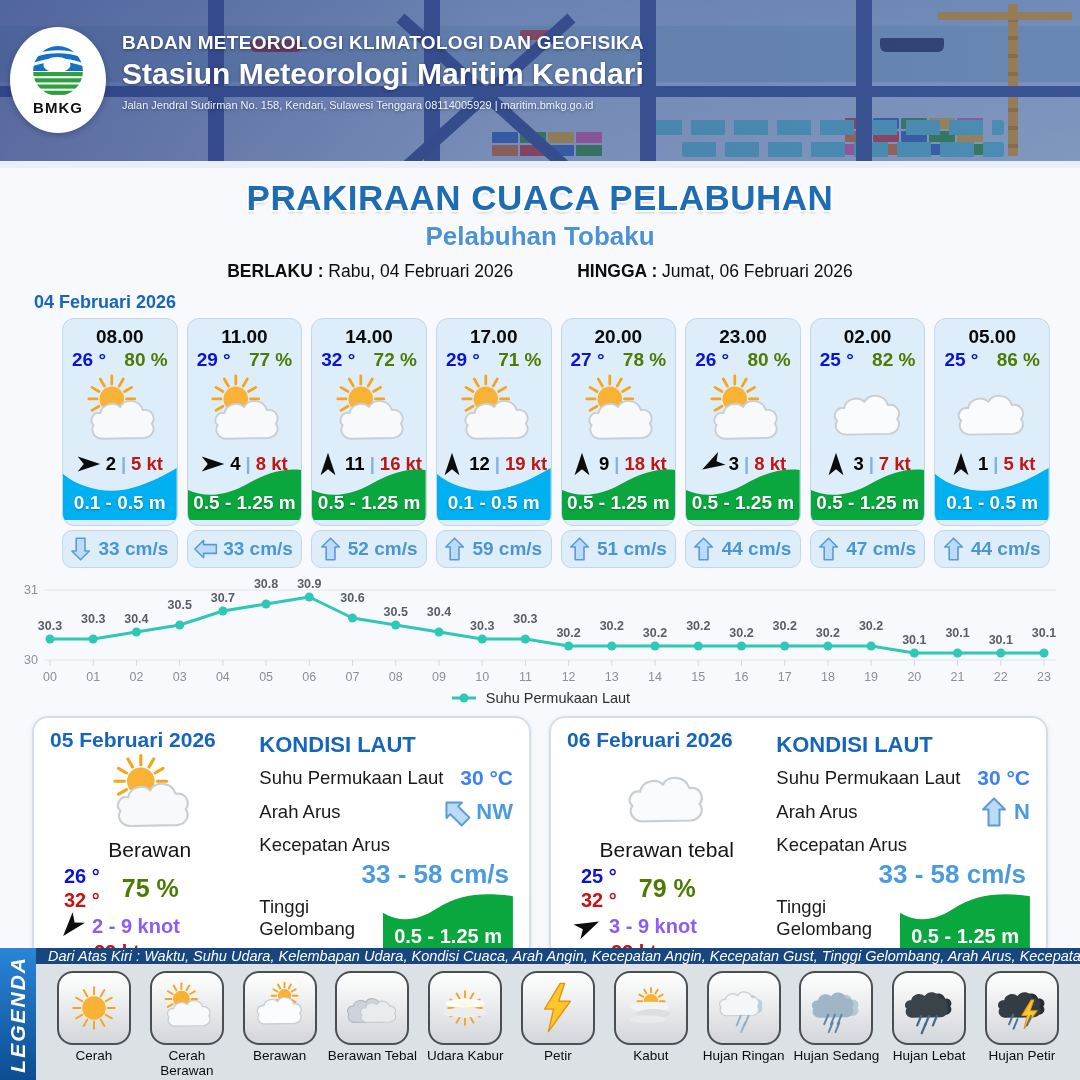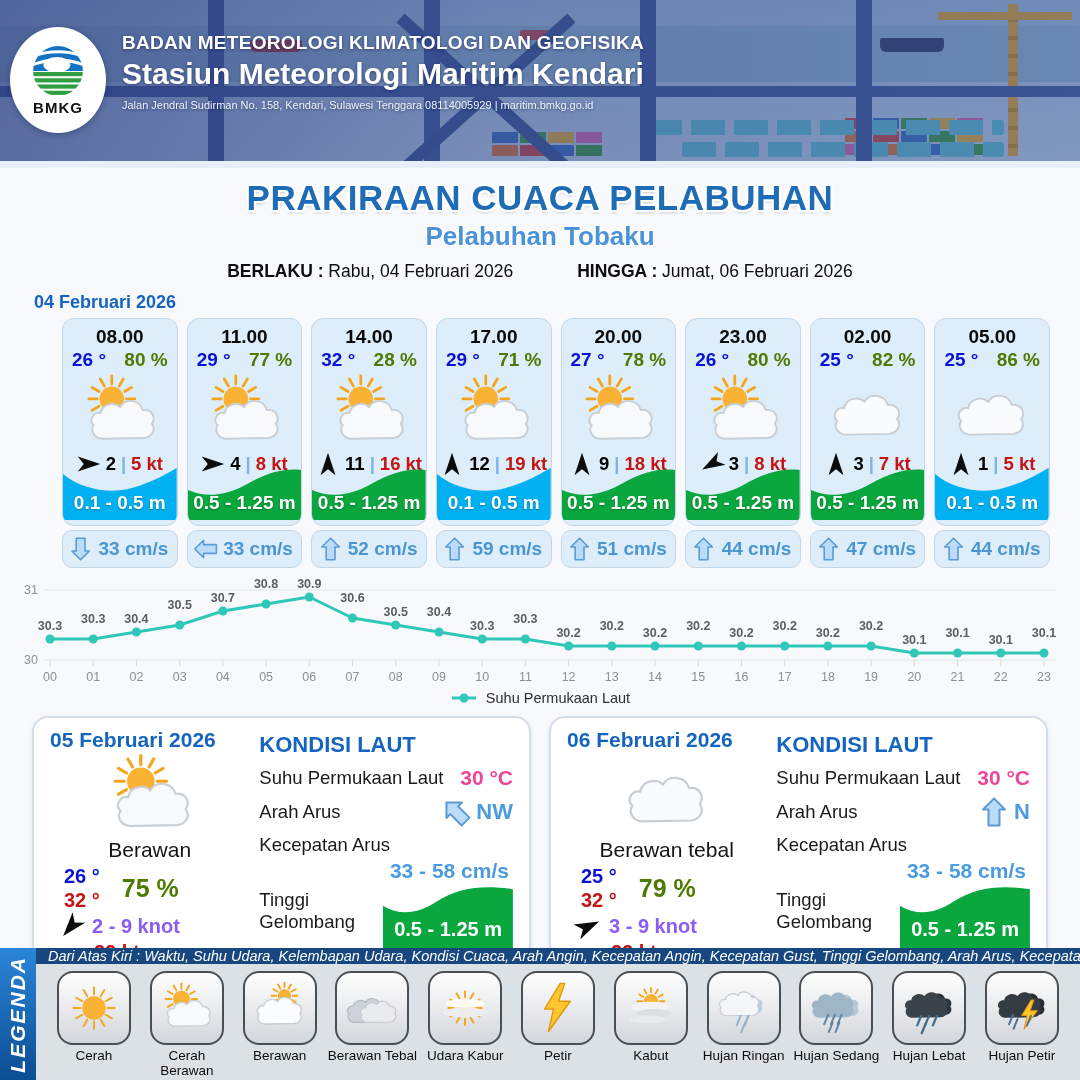--- a/index.html
+++ b/index.html
@@ -68,24 +68,24 @@
   .day-th{display:flex;align-items:center;gap:22px;margin:2px 0 0 14px;}
   .day-temps{display:flex;flex-direction:column;font-weight:bold;font-size:20px;line-height:24px;}
   .day-tmin{color:#0b12d8;}
   .day-tmax{color:#c41414;}
   .day-hum{color:#4d7a00;font-weight:bold;font-size:25px;}
   .day-wind{display:flex;align-items:center;gap:8px;font-size:20px;color:#8b5cf6;margin:3px 0 0 8px;font-weight:bold;}
   .day-gust{color:#c41414;font-weight:bold;font-size:20px;margin:3px 0 0 44px;}
   .day-right{flex:1;padding-top:2px;}
   .kl-title{color:#1565c0;font-weight:bold;font-size:22px;margin:2px 0 8px;}
   .kl-row{display:flex;justify-content:space-between;align-items:center;font-size:18.5px;color:#1a1a1a;margin-bottom:7px;}
-  .kl-val{color:#ec4899;font-weight:bold;font-size:21px;}
+  .kl-val{color:#3b82f6;font-weight:bold;font-size:21px;}
   .kl-dir{display:flex;align-items:center;gap:8px;color:#4a9be0;font-weight:bold;font-size:22px;}
   .kl-kec{justify-content:flex-start;}
-  .kl-kec-val{text-align:right;color:#4a9be0;font-weight:bold;font-size:21px;margin:-4px 4px 6px 0;}
+  .kl-kec-val{text-align:right;color:#4a9be0;font-weight:bold;font-size:26px;margin:-4px 4px 6px 0;}
   .kl-gel{align-items:flex-start;margin-bottom:0;}
   .wave-badge{position:relative;width:158px;height:66px;margin-top:-6px;}
   .wave-badge svg{position:absolute;inset:0;width:100%;height:100%;}
   .wave-badge span{position:absolute;bottom:8px;left:0;right:0;text-align:center;color:#fff;font-weight:bold;font-size:20px;}
   
   .legend{position:absolute;left:0;right:0;bottom:0;height:132px;background:#dce1e6;display:flex;}
   .legend-side{width:36px;background:linear-gradient(180deg,#2a85d8,#0c4d92);display:flex;align-items:center;justify-content:center;}
   .legend-side span{writing-mode:vertical-rl;transform:rotate(180deg);color:#fff;font-weight:bold;font-style:italic;
     font-size:21px;letter-spacing:2px;}
   .legend-body{flex:1;display:flex;flex-direction:column;min-width:0;}
@@ -290,21 +290,21 @@
         </span>
       <span>33 cm/s</span>
     </div>
   </div>
 
   <div class="fc-col">
     <div class="fc-main">
       <div class="fc-time">14.00</div>
       <div class="fc-th">
         <span class="fc-temp">32 °</span>
-        <span class="fc-hum">28 %</span>
+        <span class="fc-hum">72 %</span>
       </div>
       <div class="fc-icon">
           <svg viewBox="0 0 100 100" width="82" height="82">
             <line x1="58.0" y1="34.0" x2="68.0" y2="34.0" stroke="#f6a41c" stroke-width="3.4" stroke-linecap="round"></line>
             <line x1="55.6" y1="43.0" x2="64.2" y2="48.0" stroke="#f6a41c" stroke-width="3.4" stroke-linecap="round"></line>
             <line x1="49.0" y1="49.6" x2="54.0" y2="58.2" stroke="#f6a41c" stroke-width="3.4" stroke-linecap="round"></line>
             <line x1="40.0" y1="52.0" x2="40.0" y2="62.0" stroke="#f6a41c" stroke-width="3.4" stroke-linecap="round"></line>
             <line x1="31.0" y1="49.6" x2="26.0" y2="58.2" stroke="#f6a41c" stroke-width="3.4" stroke-linecap="round"></line>
             <line x1="24.4" y1="43.0" x2="15.8" y2="48.0" stroke="#f6a41c" stroke-width="3.4" stroke-linecap="round"></line>
             <line x1="22.0" y1="34.0" x2="12.0" y2="34.0" stroke="#f6a41c" stroke-width="3.4" stroke-linecap="round"></line>

